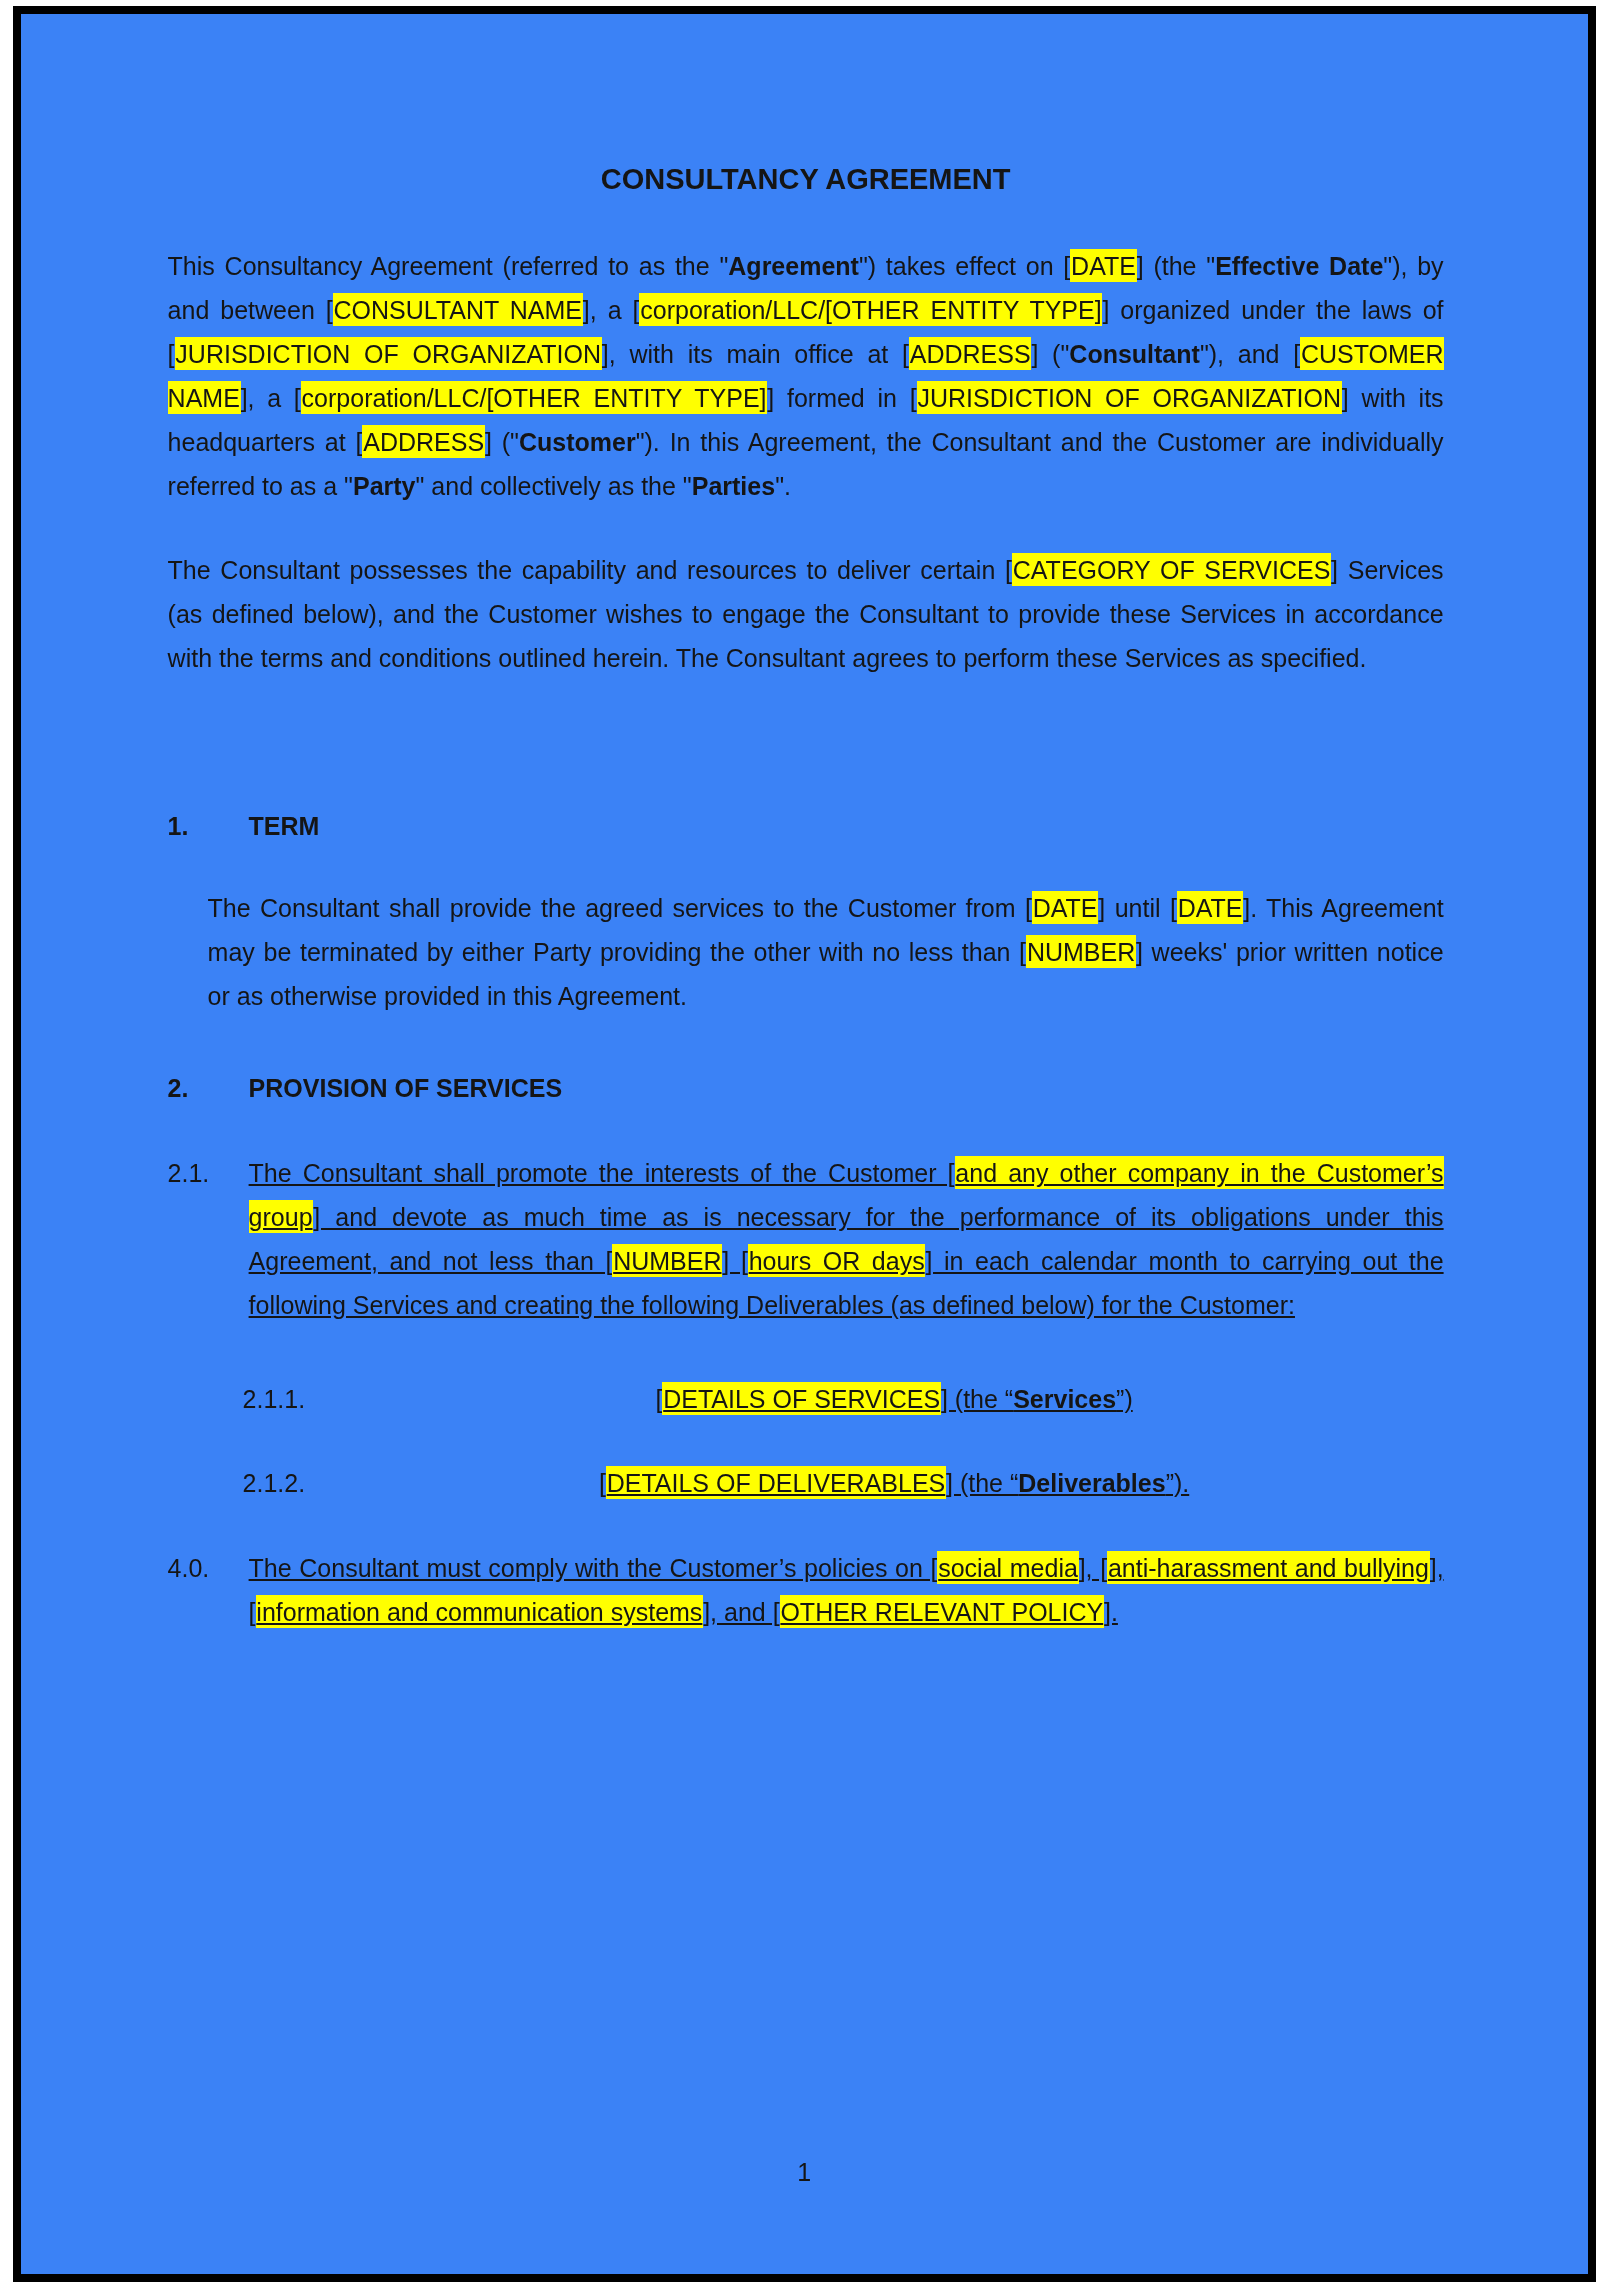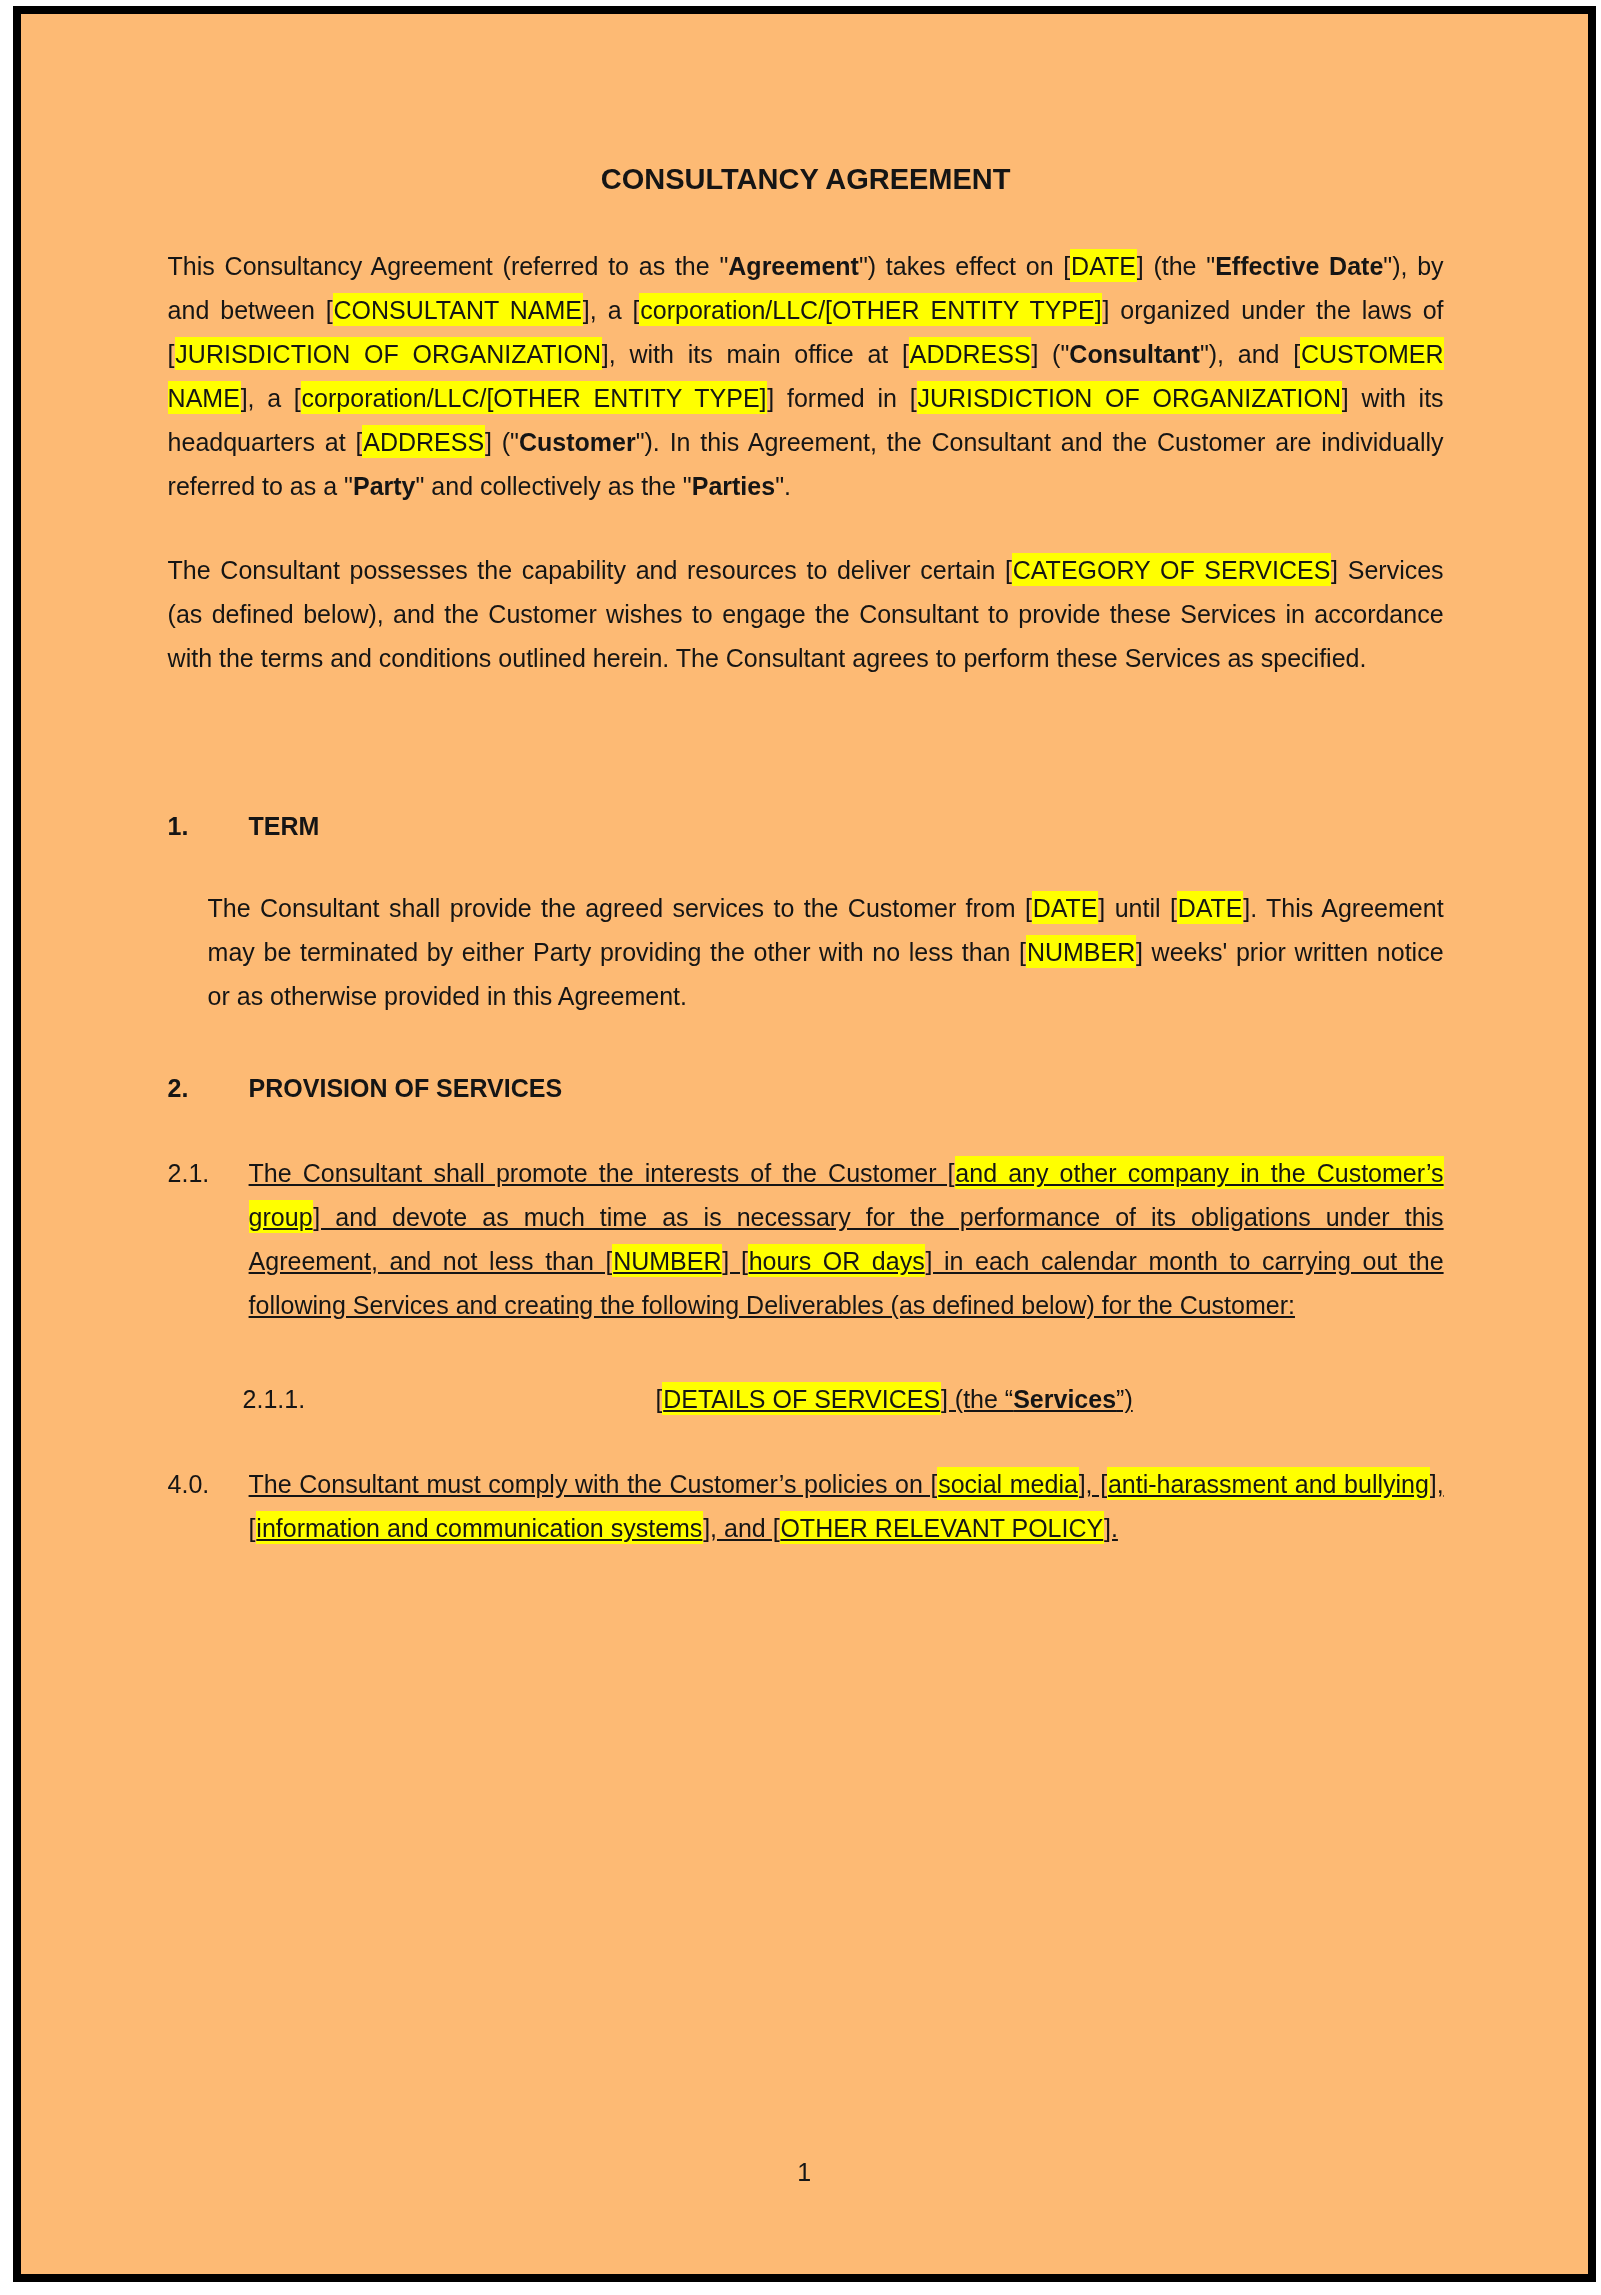--- a/index.html
+++ b/index.html
@@ -4,21 +4,21 @@
 <style>
   html,body{margin:0;padding:0;}
   body{
     width:1602px;height:2295px;position:relative;background:#ffffff;
     font-family:"Liberation Sans",sans-serif;color:var(--ink,#151515);
     -webkit-font-smoothing:antialiased;
   }
   .page{
     position:absolute;left:12.6px;top:5.9px;width:1583px;height:2276px;
     box-sizing:border-box;border:8.4px solid var(--frame,#000000);
-    padding:143px 144px 0 147px;background:#fdba74;
+    padding:143px 144px 0 147px;background:#3b82f6;
   }
   .doc-body{font-size:25px;line-height:44px;}
   .doc-title{
     font-size:29px;line-height:44px;font-weight:bold;text-align:center;
     letter-spacing:0px;
   }
   .para{text-align:justify;}
   .para.ind{margin-left:40px;}
   .hsec{display:flex;font-weight:bold;}
   .hsec .num{flex:0 0 81px;}
@@ -64,20 +64,24 @@
         <span>PROVISION OF SERVICES</span>
       </div>
       <div class="blk7 nitem lvl1">
         <span class="num">2.1.</span>
         <div class="ntxt"><span class="">The Consultant shall promote the interests of the Customer [</span><span class=" hl">and any other company in the Customer’s group</span><span class="">] and devote as much time as is necessary for the performance of its obligations under this Agreement, and not less than [</span><span class=" hl">NUMBER</span><span class="">] [</span><span class=" hl">hours OR days</span><span class="">] in each calendar month to carrying out the following Services and creating the following Deliverables (as defined below) for the Customer:</span></div>
       </div>
       <div class="blk8 nitem lvl2">
         <span class="num">2.1.1.</span>
         <div class="ntxt"><span class="">[</span><span class=" hl">DETAILS OF SERVICES</span><span class="">] (the “</span><span class="b">Services</span><span class="">”)</span></div>
       </div>
+      <div class="blk9 nitem lvl2">
+        <span class="num">2.1.2.</span>
+        <div class="ntxt"><span class="">[</span><span class=" hl">DETAILS OF DELIVERABLES</span><span class="">] (the “</span><span class="b">Deliverables</span><span class="">”).</span></div>
+      </div>
       <div class="blk10 nitem lvl1">
         <span class="num">4.0.</span>
         <div class="ntxt"><span class="">The Consultant must comply with the Customer’s policies on [</span><span class=" hl">social media</span><span class="">], [</span><span class=" hl">anti-harassment and bullying</span><span class="">], [</span><span class=" hl">information and communication systems</span><span class="">], and [</span><span class=" hl">OTHER RELEVANT POLICY</span><span class="">].</span></div>
       </div>
     </div>
   <div class="pagenum">1</div>
 </div>
 
 
 </body></html>

